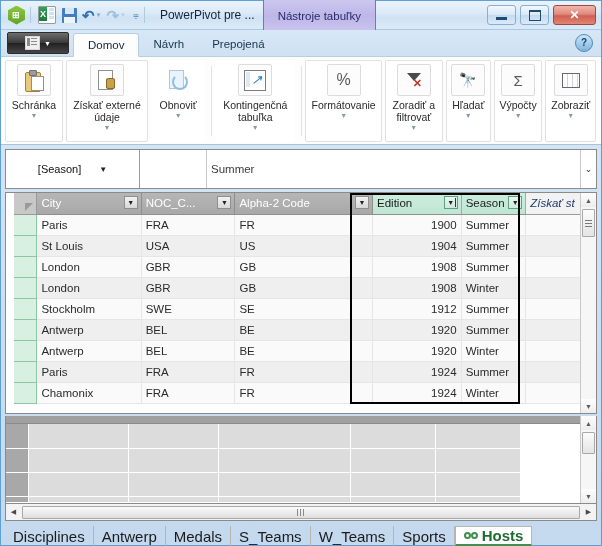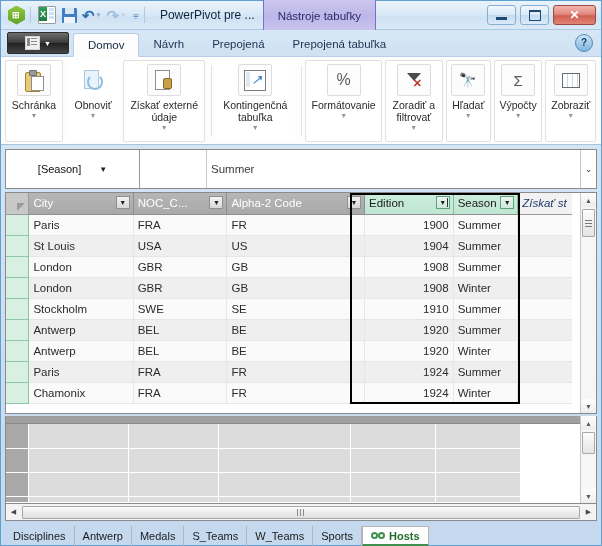--- a/index.html
+++ b/index.html
@@ -178,21 +178,21 @@
     font-size:11.5px;color:#3a3a3a;background:#fff;
   }
   .fb-expand{
     width:15px;border-left:1px solid #c8c8c8;display:flex;align-items:center;justify-content:center;
     color:#333;font-size:9px;background:#fff;
   }
 
   
   .grid-wrap{
     margin:0 4px;box-sizing:border-box;border:1px solid #8a8a8a;
-    background:#fff;height:222px;position:relative;overflow:hidden;
+    background:#fff;height:222px;position:relative;overflow:hidden;padding-left:8px;
   }
   table.grid{border-collapse:collapse;table-layout:fixed;width:566px;}
   table.grid th,table.grid td{
     height:21px;box-sizing:border-box;padding:0 4px;font-size:11.5px;font-weight:normal;
     overflow:hidden;white-space:nowrap;
   }
   th.rowsel{width:22px;padding:0;background:#c8c8c8;position:relative;border-right:1px solid #9a9a9a;border-bottom:1px solid #9a9a9a;}
   th.rowsel:after{content:"";position:absolute;right:3px;bottom:3px;border-style:solid;border-width:8px 8px 0 0;border-color:#9a9a9a transparent transparent transparent;}
   th.colhdr{
     background:linear-gradient(180deg,#b6b6b6 0%,#a8a8a8 100%);
@@ -271,21 +271,21 @@
   }
   .hs-thumb .grip{width:8px;height:7px;background:repeating-linear-gradient(90deg,#8a8a8a 0 1px,transparent 1px 3px);}
 
   
   .tabstrip{
     margin:3px 4px 0;height:22px;display:flex;align-items:flex-end;
     border-bottom:1px solid #9fb9d0;
   }
   .stab{
     height:20px;box-sizing:border-box;padding:0 8px;display:flex;align-items:center;gap:4px;
-    font-size:11px;color:#1b1b1b;border-right:1px solid #b5b5b5;
+    font-size:15px;color:#1b1b1b;border-right:1px solid #b5b5b5;
   }
   .stab.active{
     background:#fff;border:1px solid #b5b5b5;border-bottom:2px solid #3f8f4f;
     color:#1e6b2e;font-weight:bold;border-right:1px solid #b5b5b5;
   }
   .link-icon{
     width:14px;height:9px;position:relative;display:inline-block;
   }
   .link-icon:before,.link-icon:after{
     content:"";position:absolute;top:1px;width:7px;height:7px;box-sizing:border-box;
@@ -356,57 +356,56 @@
   </div>
 
   <div class="ribbon-tabs">
     <div class="file-btn">
       <span class="gl"></span>
       <span class="cv">▼</span>
     </div>
     <div class="rtab active">Domov</div>
     <div class="rtab">Návrh</div>
     <div class="rtab">Prepojená</div>
-    <div class="rtab">Prepojená tabuľka</div>
     <div class="help-icon">?</div>
   </div>
 
   <div class="ribbon">
 
     <div class="rgroup" style="width:62px">
       <div class="gicon">
         <span class="clip">
             <i class="bd"></i>
             <i class="tp"></i>
             <i class="pg"></i>
           </span>
       </div>
       <div class="glabel">Schránka</div>
       <div class="gcaret">▼</div>
     </div>
 
+    <div class="rgroup" style="width:88px">
+      <div class="gicon">
+        <span class="docdb">
+            <i class="pg"></i>
+            <i class="db"></i>
+          </span>
+      </div>
+      <div class="glabel">Získať externé údaje</div>
+      <div class="gcaret">▼</div>
+    </div>
+
     <div class="rgroup" style="width:58px;border-color:transparent">
       <div class="gicon noborder">
         <span class="refr">
             <i class="pg"></i>
             <i class="cy"></i>
           </span>
       </div>
       <div class="glabel">Obnoviť</div>
-      <div class="gcaret">▼</div>
-    </div>
-
-    <div class="rgroup" style="width:88px">
-      <div class="gicon">
-        <span class="docdb">
-            <i class="pg"></i>
-            <i class="db"></i>
-          </span>
-      </div>
-      <div class="glabel">Získať externé údaje</div>
       <div class="gcaret">▼</div>
     </div>
     <div class="vsep"></div>
 
     <div class="rgroup" style="width:86px;border-color:transparent">
       <div class="gicon">
         <span class="pivot">
             <i class="ar">↗</i>
           </span>
       </div>
@@ -528,21 +527,21 @@
           <td class="cell">GB</td>
           <td class="cell num">1908</td>
           <td class="cell">Winter</td>
           <td class="cell blank"></td>
         </tr>
         <tr class="norm">
           <td class="rsel"></td>
           <td class="cell">Stockholm</td>
           <td class="cell">SWE</td>
           <td class="cell">SE</td>
-          <td class="cell num">1910</td>
+          <td class="cell num">1912</td>
           <td class="cell">Summer</td>
           <td class="cell blank"></td>
         </tr>
         <tr class="alt">
           <td class="rsel"></td>
           <td class="cell">Antwerp</td>
           <td class="cell">BEL</td>
           <td class="cell">BE</td>
           <td class="cell num">1920</td>
           <td class="cell">Summer</td>

